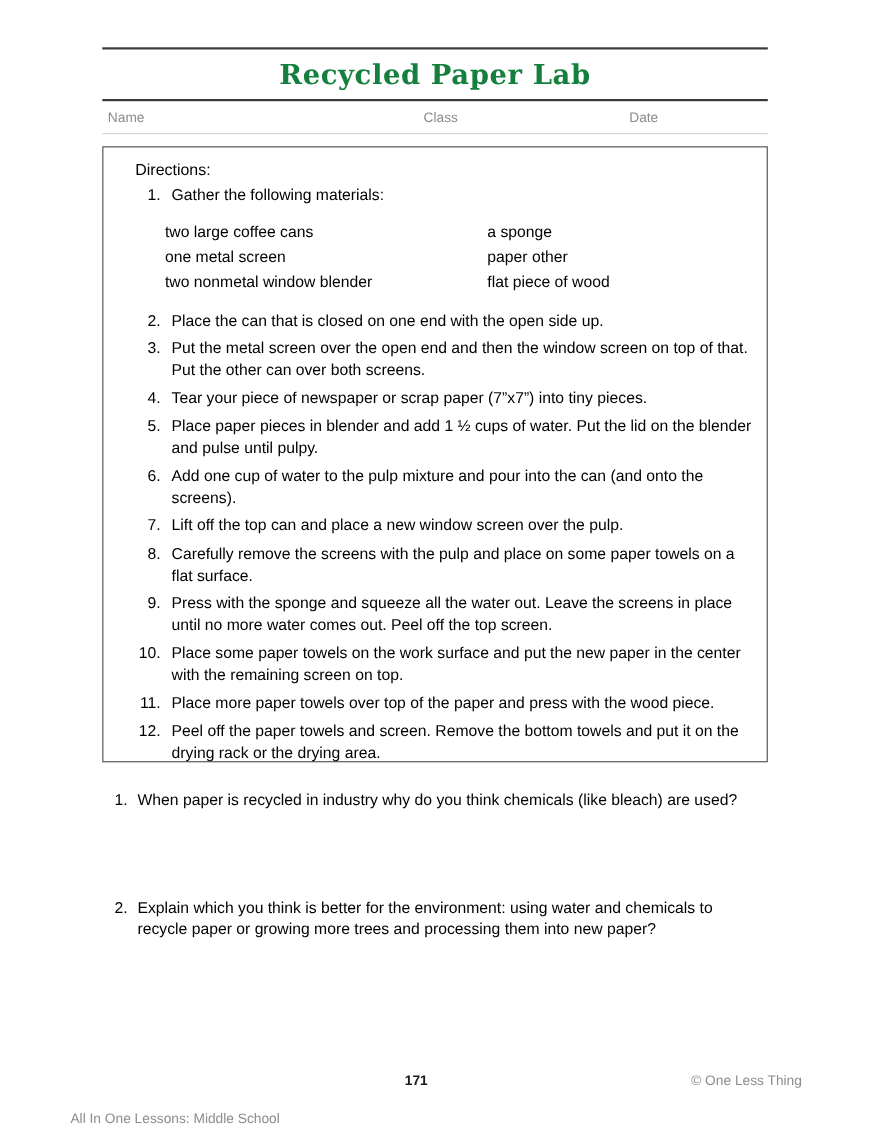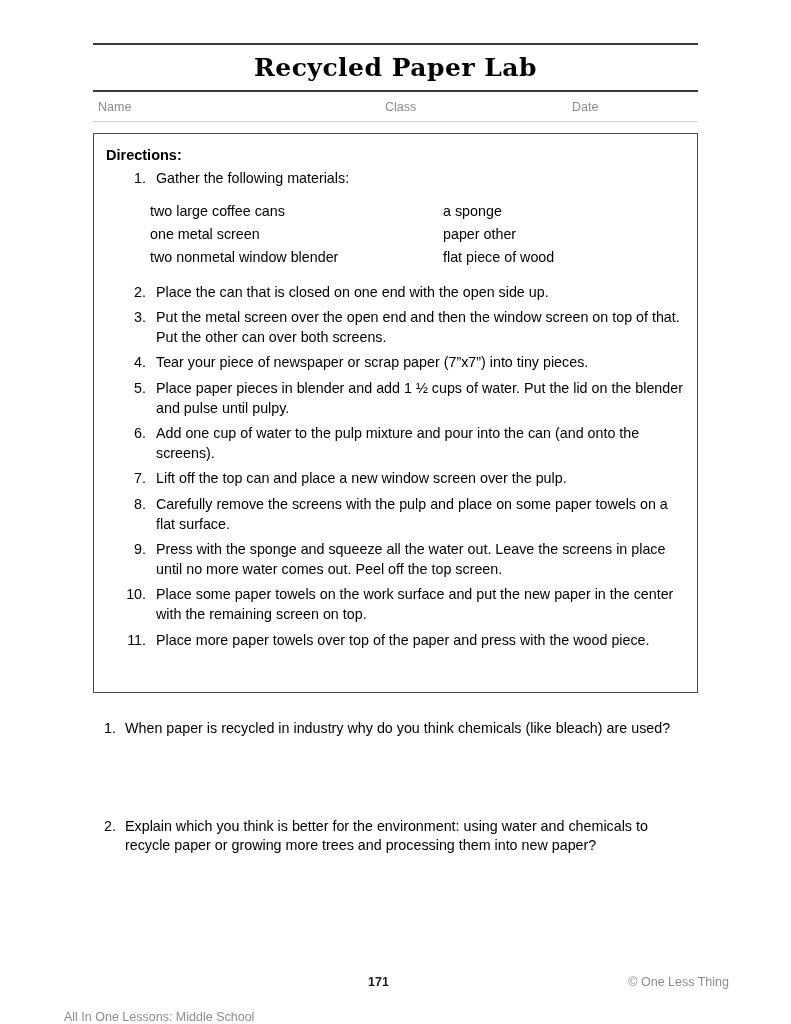--- a/index.html
+++ b/index.html
@@ -42,21 +42,21 @@
     width: 100%;
   }
   .doc-title {
     text-align: center;
     font-family: "DejaVu Serif", "Liberation Serif", serif;
     font-weight: bold;
     font-size: 25px;
     letter-spacing: 0.5px;
     line-height: 40px;
     padding: 3px 0 2px 0;
-    color: #000000;
+    color: #15803d;
     white-space: nowrap;
   }
 
   .meta-row {
     position: relative;
     height: 29px;
     font-size: 12.5px;
     color: #8c8c8c;
   }
   .meta-name  { position: absolute; left: 5px;   top: 8px; }
@@ -72,23 +72,24 @@
     height: 560px;
     border: 1.5px solid #4a4a4a;
     box-sizing: border-box;
     background: #fff;
   }
   .directions-inner {
     padding: 11px 14px 0 12px;
   }
   .directions-heading {
     font-size: 14.5px;
-    font-weight: bold;
+    font-weight: normal;
     line-height: 20px;
     margin-bottom: 4px;
+    margin-left: 17px;
   }
 
   
   .steps {
     list-style: none;
     margin: 0;
     padding: 0;
   }
   .step {
     position: relative;
@@ -235,20 +236,24 @@
           <span>Press with the sponge and squeeze all the water out. Leave the screens in place until no more water comes out. Peel off the top screen.</span>
         </li>
         <li class="step">
           <span class="num">10.</span>
           <span>Place some paper towels on the work surface and put the new paper in the center with the remaining screen on top.</span>
         </li>
         <li class="step">
           <span class="num">11.</span>
           <span>Place more paper towels over top of the paper and press with the wood piece.</span>
         </li>
+        <li class="step">
+          <span class="num">12.</span>
+          <span>Peel off the paper towels and screen. Remove the bottom towels and put it on the drying rack or the drying area.</span>
+        </li>
 
       </ol>
     </div>
   </div>
 
   <div class="questions">
 
     <div class="question">
       <span class="qnum">1.</span>
       <span>When paper is recycled in industry why do you think chemicals (like bleach) are used?</span>

